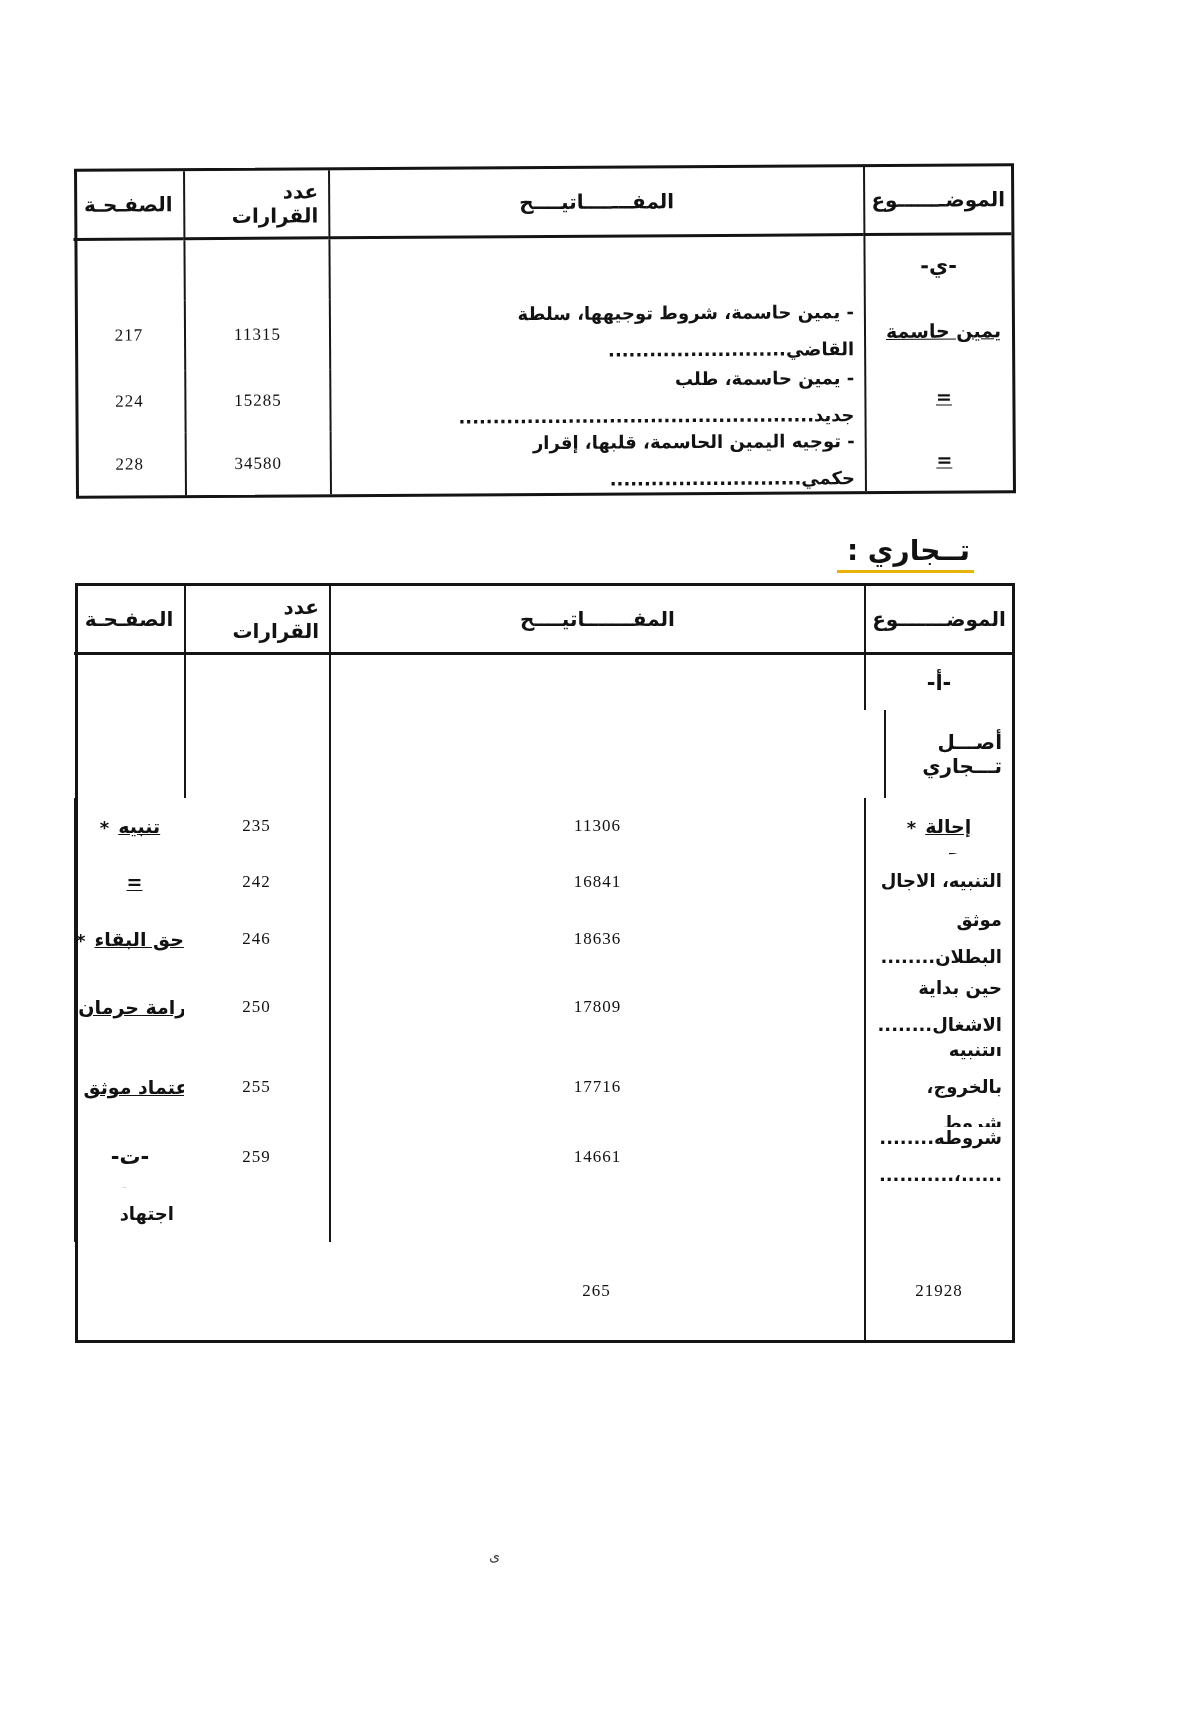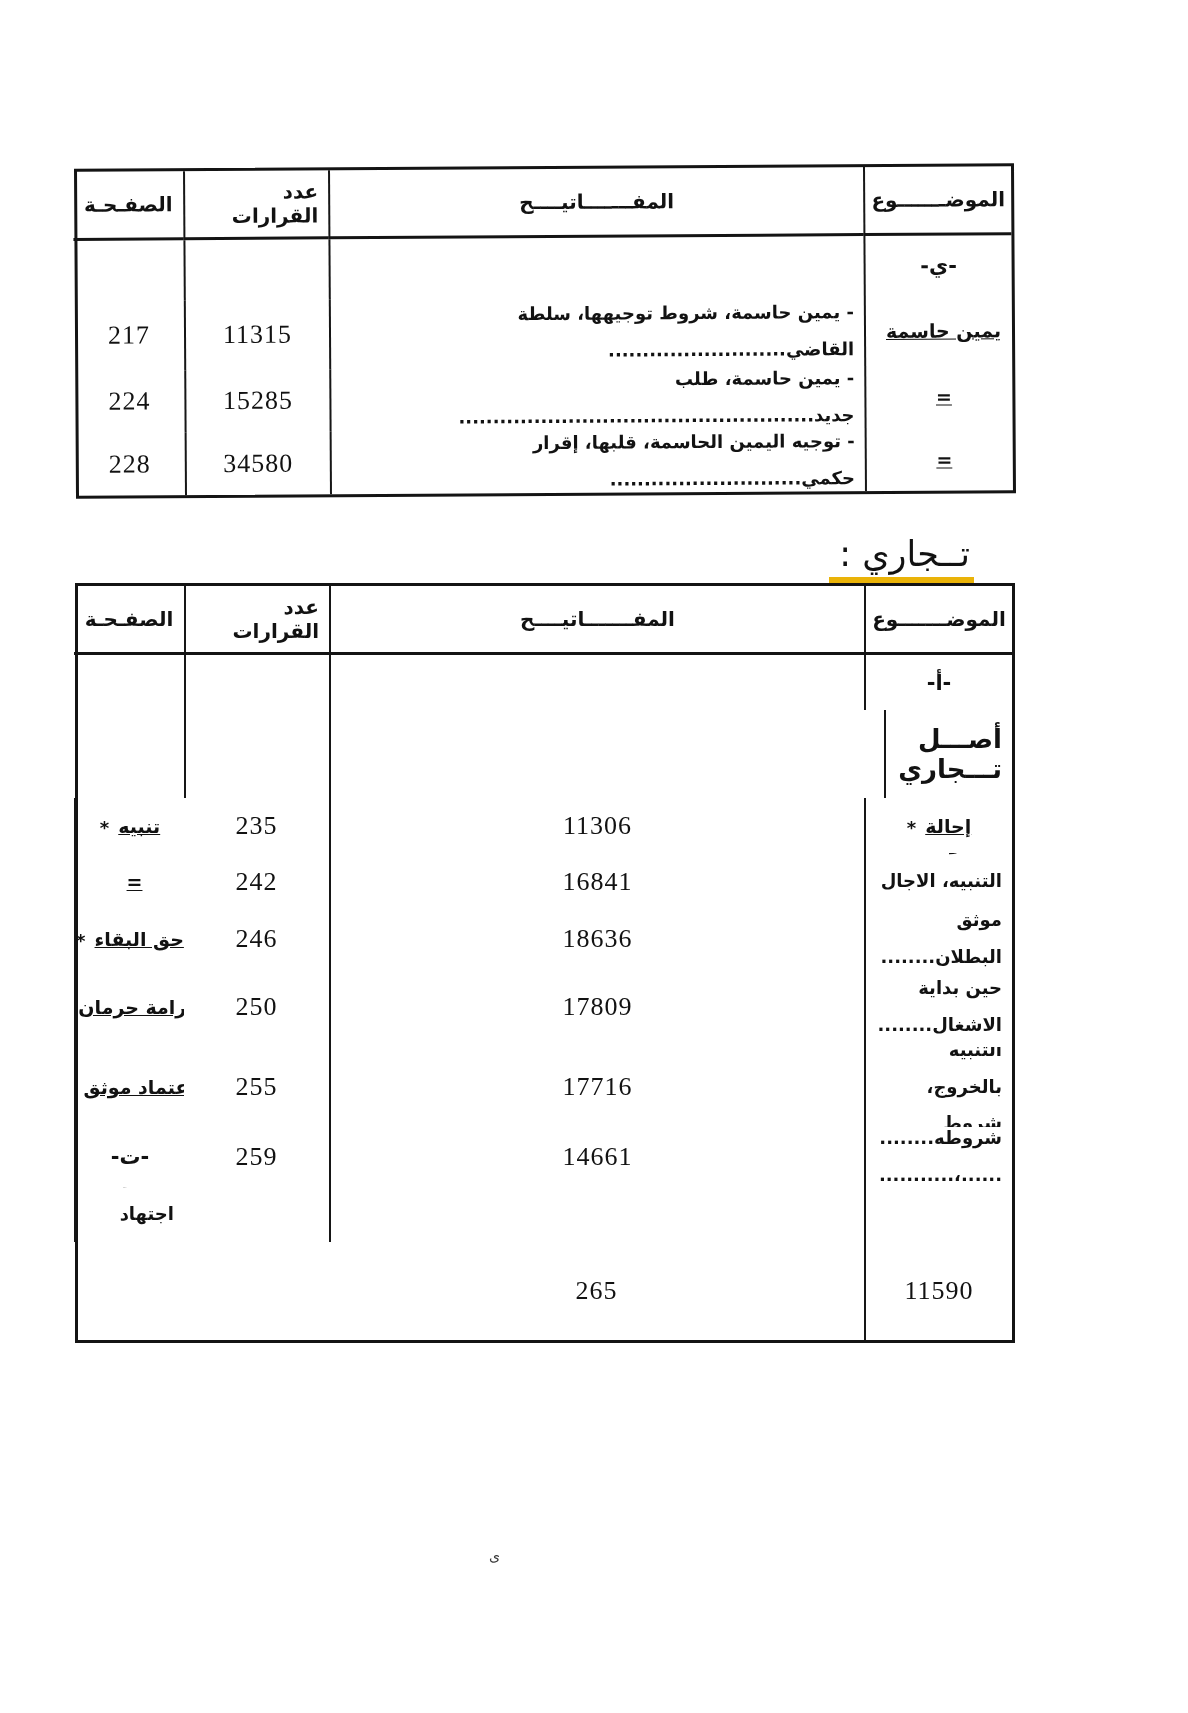--- a/index.html
+++ b/index.html
@@ -37,32 +37,32 @@
     border-bottom:3px solid #141414;
     font-weight:bold; font-size:20px;
     letter-spacing:0.5px;
   }
   .keys-text {
     font-weight:bold; font-size:18px; line-height:2.05;
     word-break:break-word;
   }
   .num {
     font-family:"Liberation Serif","DejaVu Serif", serif;
-    font-size:26px; letter-spacing:1px;
+    font-size:17px; letter-spacing:1px;
     font-weight:400;
     direction:ltr;
   }
   .sec-letter { font-size:21px; letter-spacing:1px; }
-  .subhead { font-size:26px;margin-left:20px; }
+  .subhead { font-size:20px;margin-left:20px; }
   .subj { white-space:nowrap;text-decoration:underline; }
   .marker { font-size:18px; line-height:1; transform:translateY(2px); }
   .heading {
     position:absolute; top:534px; right:214px;
-    font-size:35px; font-weight:normal;
-    border-bottom:8px solid #eab308;
+    font-size:28px; font-weight:bold;
+    border-bottom:3px solid #eab308;
     padding:0 4px 3px 10px;
   }
   .stray {
     position:absolute; left:489px; top:1548px;
     font-size:14px; color:#3a3a3a;
   }
 </style>
 </head>
 <body>
 
@@ -188,19 +188,19 @@
     <div class="cell c-page num">259</div>
 
     <div class="cell c-subject sec-letter">-ت-</div>
     <div class="cell c-keys"></div>
     <div class="cell c-decisions"></div>
     <div class="cell c-page"></div>
 
     <div class="cell c-keys">
       <span class="keys-text">- صعوبات اقتصادية، توقف النشاط، عدم إمكانية التسوية، اجتهاد المحكمة......................................................................</span>
     </div>
-    <div class="cell c-decisions num">11590</div>
+    <div class="cell c-decisions num">21928</div>
     <div class="cell c-page num">265</div>
   </div>
 
   <div class="stray">ى</div>
 
 </div>
 
 </body></html>

